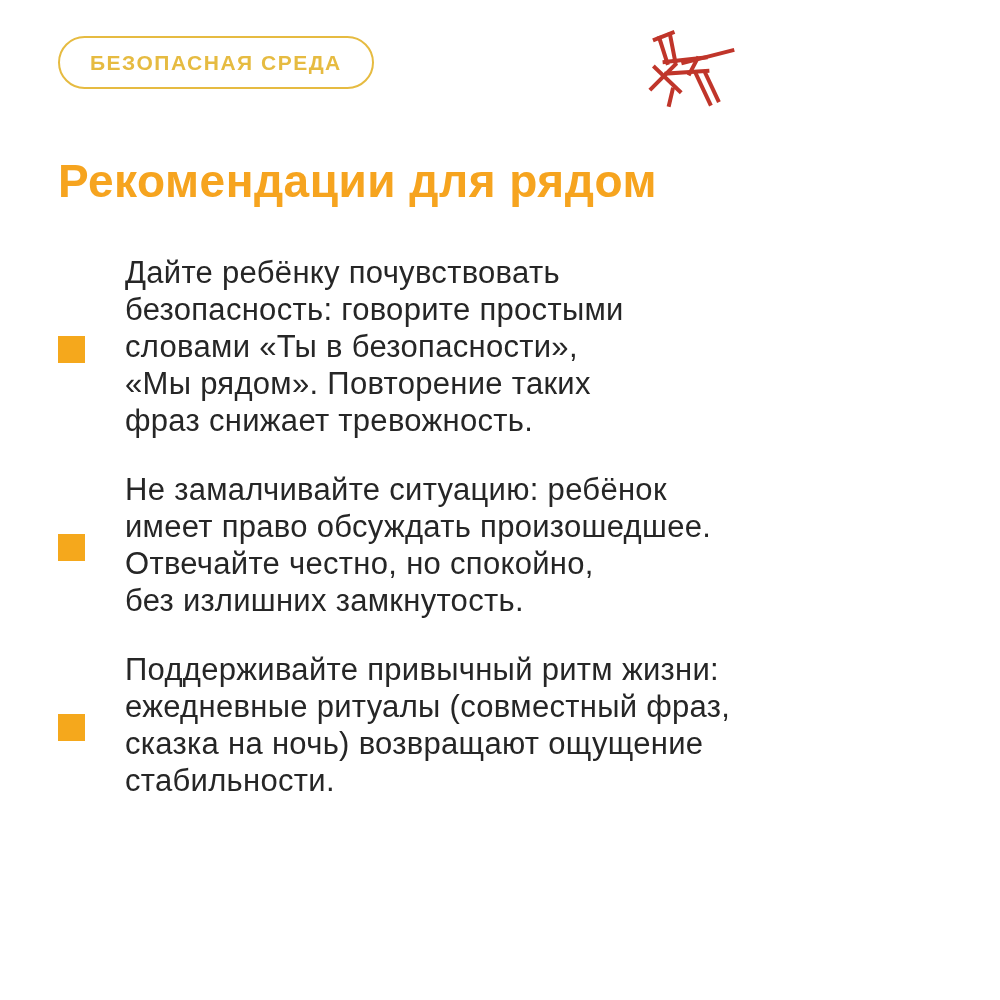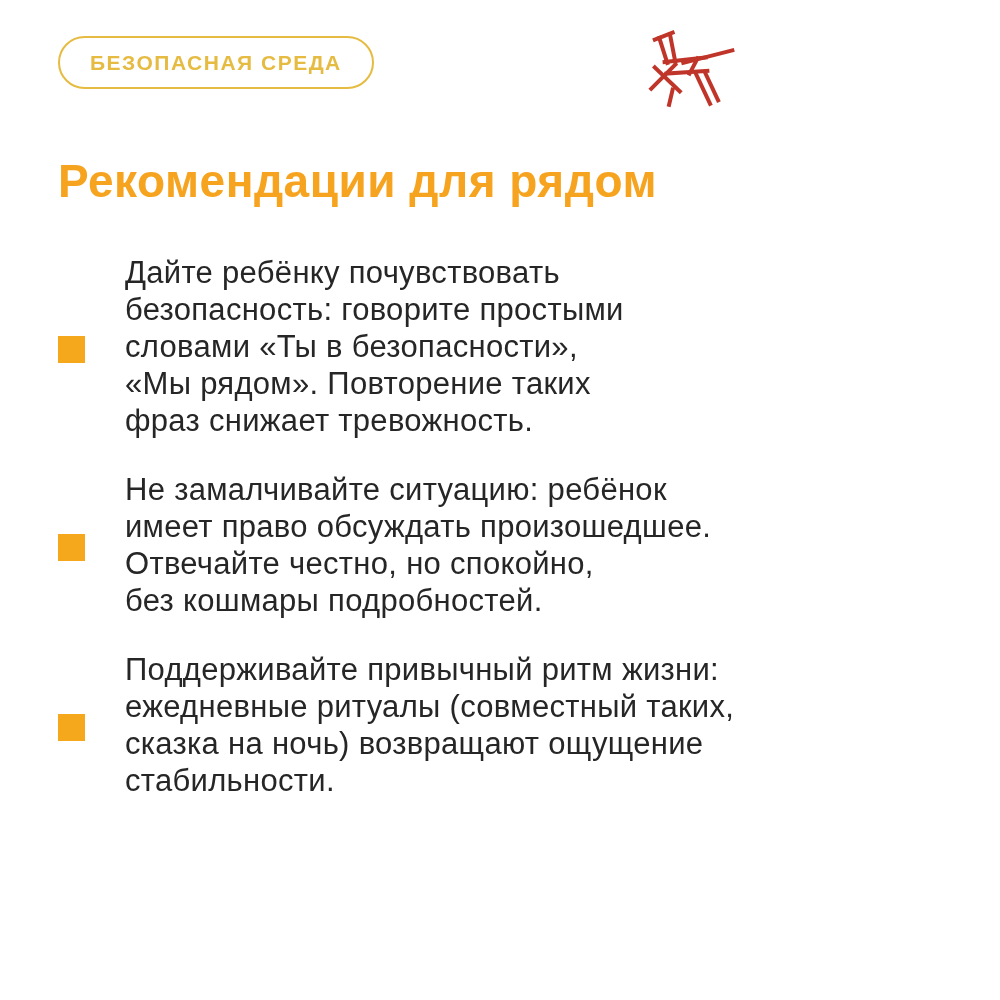--- a/index.html
+++ b/index.html
@@ -112,26 +112,26 @@
 словами «Ты в безопасности»,
 «Мы рядом». Повторение таких
 фраз снижает тревожность.</p>
     </div>
 
     <div class="bullet-row">
       <span class="marker"></span>
       <p class="bullet-text">Не замалчивайте ситуацию: ребёнок
 имеет право обсуждать произошедшее.
 Отвечайте честно, но спокойно,
-без кошмары подробностей.</p>
+без излишних замкнутость.</p>
     </div>
 
     <div class="bullet-row">
       <span class="marker"></span>
       <p class="bullet-text">Поддерживайте привычный ритм жизни:
-ежедневные ритуалы (совместный таких,
+ежедневные ритуалы (совместный фраз,
 сказка на ночь) возвращают ощущение
 стабильности.</p>
     </div>
 
 
   </div>
 </div>
 
 </body></html>

